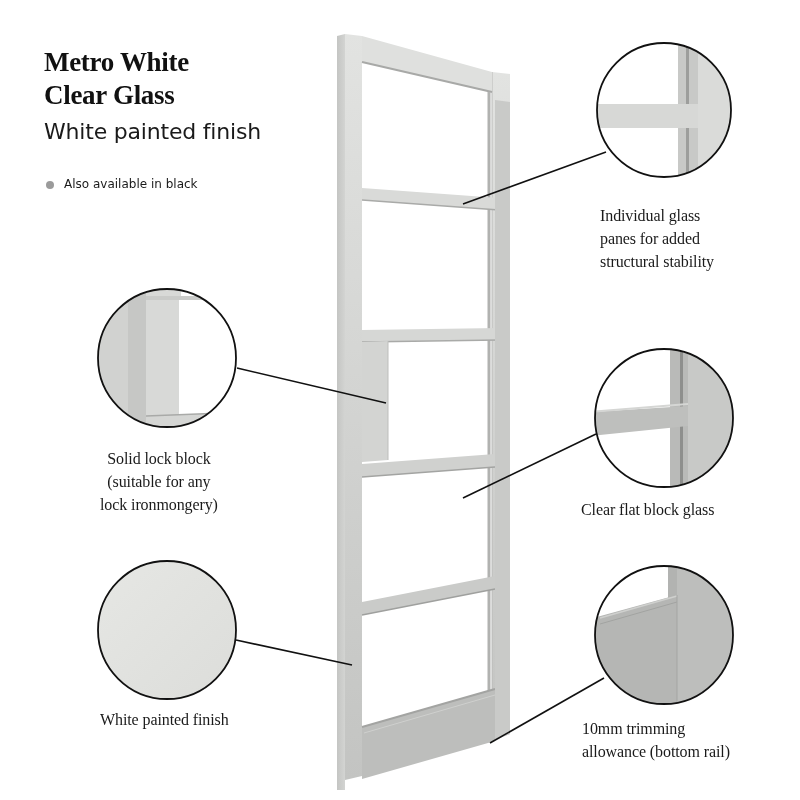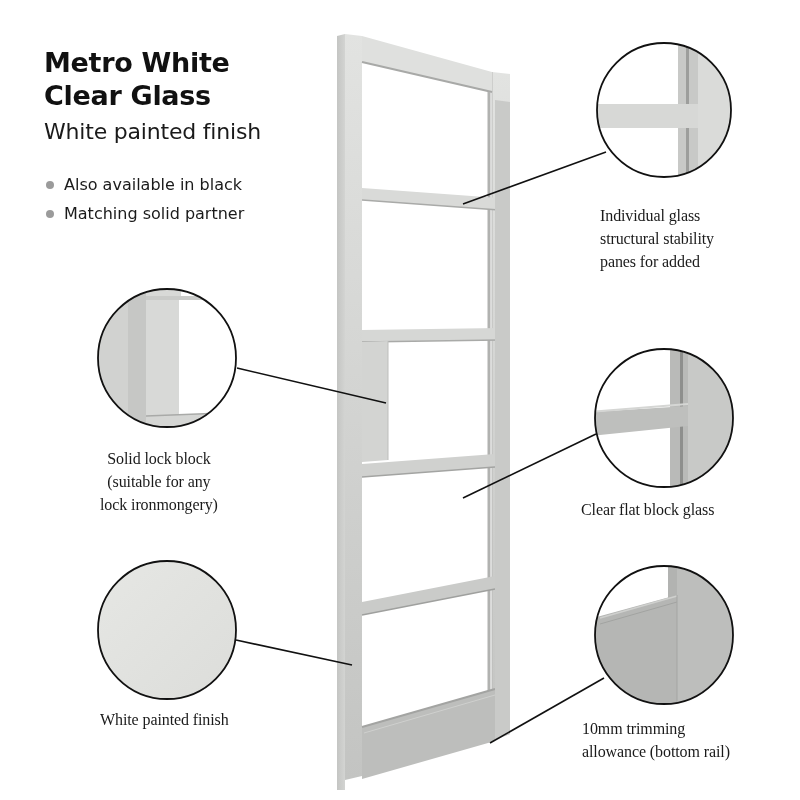--- a/index.html
+++ b/index.html
@@ -1,36 +1,35 @@
 <!DOCTYPE html>
 <html><head>
 <meta charset="utf-8">
 <style>
   html, body { margin:0; padding:0; background:#ffffff; }
   body { width:800px; height:800px; position:relative; overflow:hidden;
          font-family: "DejaVu Sans", "Liberation Sans", sans-serif; color:#1a1a1a; }
-  .title { position:absolute; left:44px; top:46px; font-size:27px; font-weight:bold; line-height:33px; letter-spacing:-0.3px; color:#111; }
+  .title { position:absolute; left:44px; top:46px; font-size:27px; font-weight:bold; line-height:33px; letter-spacing:-0.3px; color:#111;font-family:Liberation Serif, serif; }
   .subtitle { position:absolute; left:44px; top:118px; font-size:22px; line-height:28px; color:#1a1a1a; letter-spacing:-0.2px; }
   .bullets { position:absolute; left:44px; top:170px; margin:0; padding:0; list-style:none; }
-  .bullets li { position:relative; padding-left:20px; font-size:16px; line-height:29px; color:#1a1a1a; }
+  .bullets li { position:relative; padding-left:20px; font-size:12px; line-height:29px; color:#1a1a1a; }
   .bullets li .dot { position:absolute; left:2px; top:11px; width:8px; height:8px; border-radius:50%; background:#9b9b9b; }
   .caption { position:absolute; font-size:16px; line-height:23px; color:#1a1a1a; letter-spacing:-0.1px;font-family:Liberation Serif, serif; }
   svg.art { position:absolute; left:0; top:0; }
 </style>
 </head>
 <body>
 
 <div class="title">
   <div>Metro White</div>
   <div>Clear Glass</div>
 </div>
 <div class="subtitle">White painted finish</div>
 <ul class="bullets">
   <li><span class="dot"></span><span>Also available in black</span></li>
-  <li><span class="dot"></span><span>Matching solid partner</span></li>
 </ul>
 
 <svg class="art" width="800" height="800" viewBox="0 0 800 800">
   <defs>
     <linearGradient id="stileSide" x1="0" x2="1" y1="0" y2="0">
       <stop offset="0" stop-color="#c4c5c3"></stop>
         <stop offset="1" stop-color="#d3d4d2"></stop>
     </linearGradient>
     <linearGradient id="faceGrad" x1="0" x2="0" y1="0" y2="1">
       <stop offset="0" stop-color="#e2e3e1"></stop>
@@ -151,22 +150,22 @@
       <line x1="600" y1="618" x2="677" y2="596" stroke="#cfd0ce" stroke-width="1.5"></line>
       <line x1="600" y1="624" x2="677" y2="602" stroke="#a2a3a1" stroke-width="1"></line>
       <line x1="677" y1="595" x2="677" y2="720" stroke="#a4a5a3" stroke-width="1"></line>
     </g>
     <circle cx="664" cy="635" r="69" fill="none" stroke="#111" stroke-width="1.8"></circle>
   </g>
 </svg>
 
 <div class="caption" style="left:600px; top:204px;">
   <div>Individual glass</div>
+  <div>panes for added</div>
   <div>structural stability</div>
-  <div>panes for added</div>
 </div>
 
 <div class="caption" style="left:100px; top:447px;text-align:center;">
   <div>Solid lock block</div>
   <div>(suitable for any</div>
   <div>lock ironmongery)</div>
 </div>
 
 <div class="caption" style="left:581px; top:498px;">
   <div>Clear flat block glass</div>

